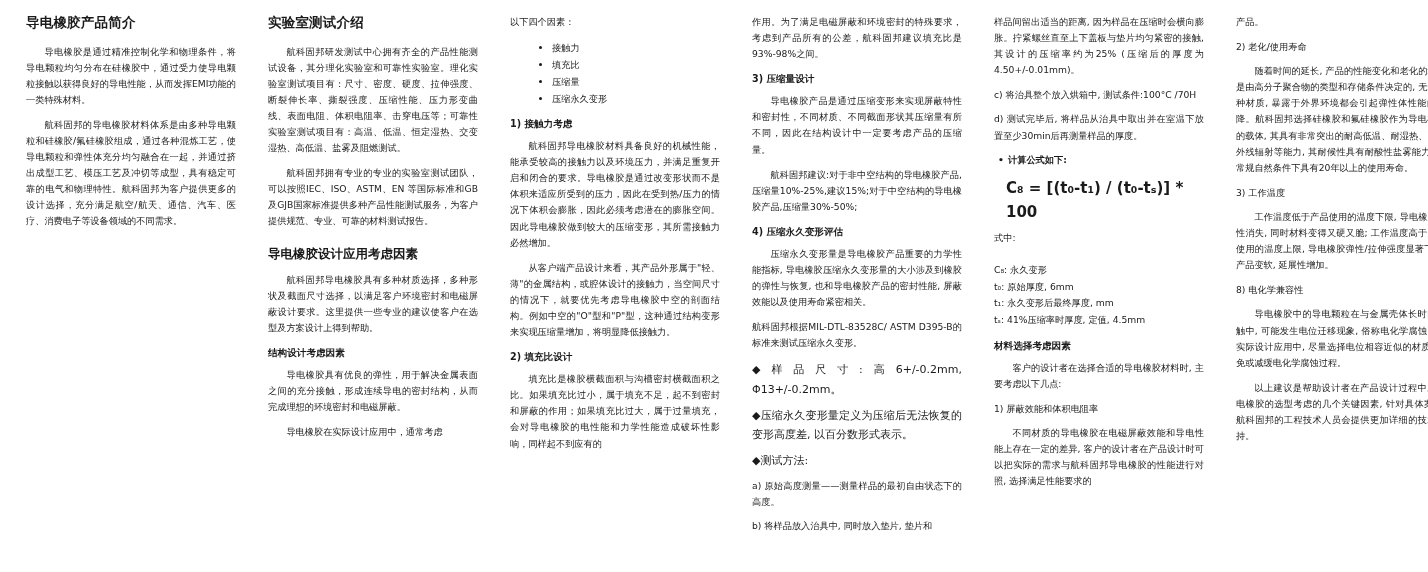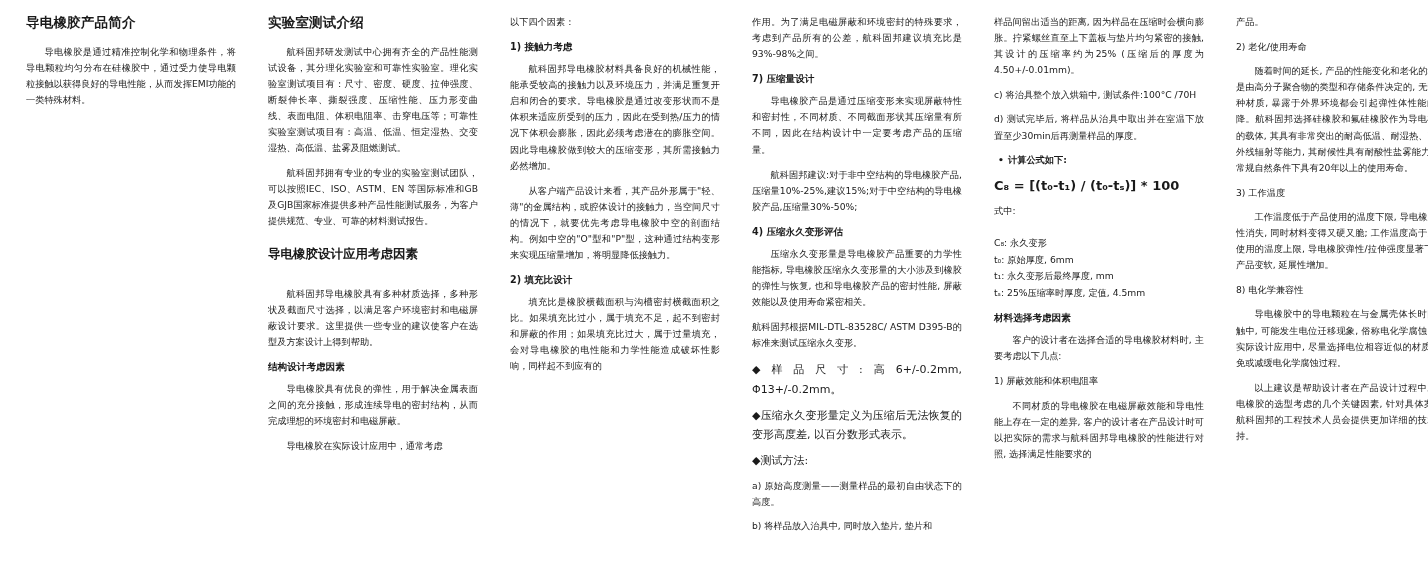--- a/index.html
+++ b/index.html
@@ -32,21 +32,21 @@
   h1.sec {
     font-size: 13.5px;
     font-weight: bold;
     margin: 0 0 12px 0;
     line-height: 1.3;
     letter-spacing: 0.2px;
   }
   h2.sub {
     font-size: 12.5px;
     font-weight: bold;
-    margin: 16px 0 24px 0;
+    margin: 16px 0 10px 0;
     line-height: 1.3;
   }
   h3.subsub {
     font-size: 9.6px;
     font-weight: bold;
     margin: 11px 0 7px 0;
     line-height: 1.35;
   }
   p {
     font-size: 9.2px;
@@ -92,23 +92,23 @@
     position: relative;
     font-weight: bold;
   }
   ul.dash li::before {
     content: "•";
     position: absolute;
     left: -10px;
     top: 0px;
   }
   .formula {
-    font-size: 13px;
-    font-weight: bold;
-    margin: 4px 0 6px 0;
+    font-size: 15px;
+    font-weight: bold;
+    margin: 4px 0 6px 12px;
     line-height: 1.6;
   }
   .deflist {
     margin: 16px 0 9px 0;
   }
   .deflist div {
     font-size: 9.2px;
     line-height: 1.8;
   }
   .ordered {
@@ -129,42 +129,49 @@
     text-align: justify;
   }
 </style>
 </head>
 <body>
 
 <div class="page">
   <div class="col" id="c0">
       <h1 class="sec">导电橡胶产品简介</h1>
       <p class="ind">导电橡胶是通过精准控制化学和物理条件，将导电颗粒均匀分布在硅橡胶中，通过受力使导电颗粒接触以获得良好的导电性能，从而发挥EMI功能的一类特殊材料。</p>
+      <p class="ind">航科固邦的导电橡胶材料体系是由多种导电颗粒和硅橡胶/氟硅橡胶组成，通过各种混炼工艺，使导电颗粒和弹性体充分均匀融合在一起，并通过挤出成型工艺、模压工艺及冲切等成型，具有稳定可靠的电气和物理特性。航科固邦为客户提供更多的设计选择，充分满足航空/航天、通信、汽车、医疗、消费电子等设备领域的不同需求。</p>
     </div>
   <div class="col" id="c1">
       <h1 class="sec">实验室测试介绍</h1>
       <p class="ind">航科固邦研发测试中心拥有齐全的产品性能测试设备，其分理化实验室和可靠性实验室。理化实验室测试项目有：尺寸、密度、硬度、拉伸强度、断裂伸长率、撕裂强度、压缩性能、压力形变曲线、表面电阻、体积电阻率、击穿电压等；可靠性实验室测试项目有：高温、低温、恒定湿热、交变湿热、高低温、盐雾及阻燃测试。</p>
       <p class="ind">航科固邦拥有专业的专业的实验室测试团队，可以按照IEC、ISO、ASTM、EN 等国际标准和GB及GJB国家标准提供多种产品性能测试服务，为客户提供规范、专业、可靠的材料测试报告。</p>
       <h2 class="sub">导电橡胶设计应用考虑因素</h2>
       <p class="ind">航科固邦导电橡胶具有多种材质选择，多种形状及截面尺寸选择，以满足客户环境密封和电磁屏蔽设计要求。这里提供一些专业的建议使客户在选型及方案设计上得到帮助。</p>
       <h3 class="subsub">结构设计考虑因素</h3>
       <p class="ind">导电橡胶具有优良的弹性，用于解决金属表面之间的充分接触，形成连续导电的密封结构，从而完成理想的环境密封和电磁屏蔽。</p>
       <p class="ind">导电橡胶在实际设计应用中，通常考虑</p>
     </div>
   <div class="col" id="c2">
       <p>以下四个因素：</p>
+      <ul class="bullets">
+        <li>接触力</li>
+        <li>填充比</li>
+        <li>压缩量</li>
+        <li>压缩永久变形</li>
+      </ul>
       <h3 class="subsub">1) 接触力考虑</h3>
       <p class="ind">航科固邦导电橡胶材料具备良好的机械性能，能承受较高的接触力以及环境压力，并满足重复开启和闭合的要求。导电橡胶是通过改变形状而不是体积来适应所受到的压力，因此在受到热/压力的情况下体积会膨胀，因此必须考虑潜在的膨胀空间。因此导电橡胶做到较大的压缩变形，其所需接触力必然增加。</p>
       <p class="ind">从客户端产品设计来看，其产品外形属于"轻、薄"的金属结构，或腔体设计的接触力，当空间尺寸的情况下，就要优先考虑导电橡胶中空的剖面结构。例如中空的"O"型和"P"型，这种通过结构变形来实现压缩量增加，将明显降低接触力。</p>
       <h3 class="subsub">2) 填充比设计</h3>
       <p class="ind">填充比是橡胶横截面积与沟槽密封横截面积之比。如果填充比过小，属于填充不足，起不到密封和屏蔽的作用；如果填充比过大，属于过量填充，会对导电橡胶的电性能和力学性能造成破坏性影响，同样起不到应有的</p>
     </div>
   <div class="col" id="c3">
       <p>作用。为了满足电磁屏蔽和环境密封的特殊要求，考虑到产品所有的公差，航科固邦建议填充比是93%-98%之间。</p>
-      <h3 class="subsub">7) 压缩量设计</h3>
+      <h3 class="subsub">3) 压缩量设计</h3>
       <p class="ind">导电橡胶产品是通过压缩变形来实现屏蔽特性和密封性，不同材质、不同截面形状其压缩量有所不同，因此在结构设计中一定要考虑产品的压缩量。</p>
       <p class="ind">航科固邦建议:对于非中空结构的导电橡胶产品,压缩量10%-25%,建议15%;对于中空结构的导电橡胶产品,压缩量30%-50%;</p>
       <h3 class="subsub">4) 压缩永久变形评估</h3>
       <p class="ind">压缩永久变形量是导电橡胶产品重要的力学性能指标, 导电橡胶压缩永久变形量的大小涉及到橡胶的弹性与恢复, 也和导电橡胶产品的密封性能, 屏蔽效能以及使用寿命紧密相关。</p>
       <p>航科固邦根据MIL-DTL-83528C/ ASTM D395-B的标准来测试压缩永久变形。</p>
       <div class="diamond">◆样品尺寸:高6+/-0.2mm, Φ13+/-0.2mm。</div>
       <div class="diamond">◆压缩永久变形量定义为压缩后无法恢复的变形高度差, 以百分数形式表示。</div>
       <div class="diamond">◆测试方法:</div>
       <div class="lettered">a) 原始高度测量——测量样品的最初自由状态下的高度。</div>
       <div class="lettered">b) 将样品放入治具中, 同时放入垫片, 垫片和</div>
@@ -175,21 +182,21 @@
       <div class="lettered">d) 测试完毕后, 将样品从治具中取出并在室温下放置至少30min后再测量样品的厚度。</div>
       <ul class="dash">
         <li>计算公式如下:</li>
       </ul>
       <div class="formula">C₈ = [(t₀-t₁) / (t₀-tₛ)] * 100</div>
       <p class="tight">式中:</p>
       <div class="deflist">
         <div>C₈: 永久变形</div>
         <div>t₀: 原始厚度, 6mm</div>
         <div>t₁: 永久变形后最终厚度, mm</div>
-        <div>tₛ: 25%压缩率时厚度, 定值, 4.5mm</div>
+        <div>tₛ: 41%压缩率时厚度, 定值, 4.5mm</div>
       </div>
       <h3 class="subsub">材料选择考虑因素</h3>
       <p class="ind">客户的设计者在选择合适的导电橡胶材料时, 主要考虑以下几点:</p>
       <div class="ordered">1) 屏蔽效能和体积电阻率</div>
       <p class="ind">不同材质的导电橡胶在电磁屏蔽效能和导电性能上存在一定的差异, 客户的设计者在产品设计时可以把实际的需求与航科固邦导电橡胶的性能进行对照, 选择满足性能要求的</p>
     </div>
   <div class="col" id="c5">
       <p>产品。</p>
       <div class="ordered">2) 老化/使用寿命</div>
       <p class="ind">随着时间的延长, 产品的性能变化和老化的程度是由高分子聚合物的类型和存储条件决定的, 无论哪种材质, 暴露于外界环境都会引起弹性体性能的下降。航科固邦选择硅橡胶和氟硅橡胶作为导电橡胶的载体, 其具有非常突出的耐高低温、耐湿热、耐紫外线辐射等能力, 其耐候性具有耐酸性盐雾能力, 在常规自然条件下具有20年以上的使用寿命。</p>

